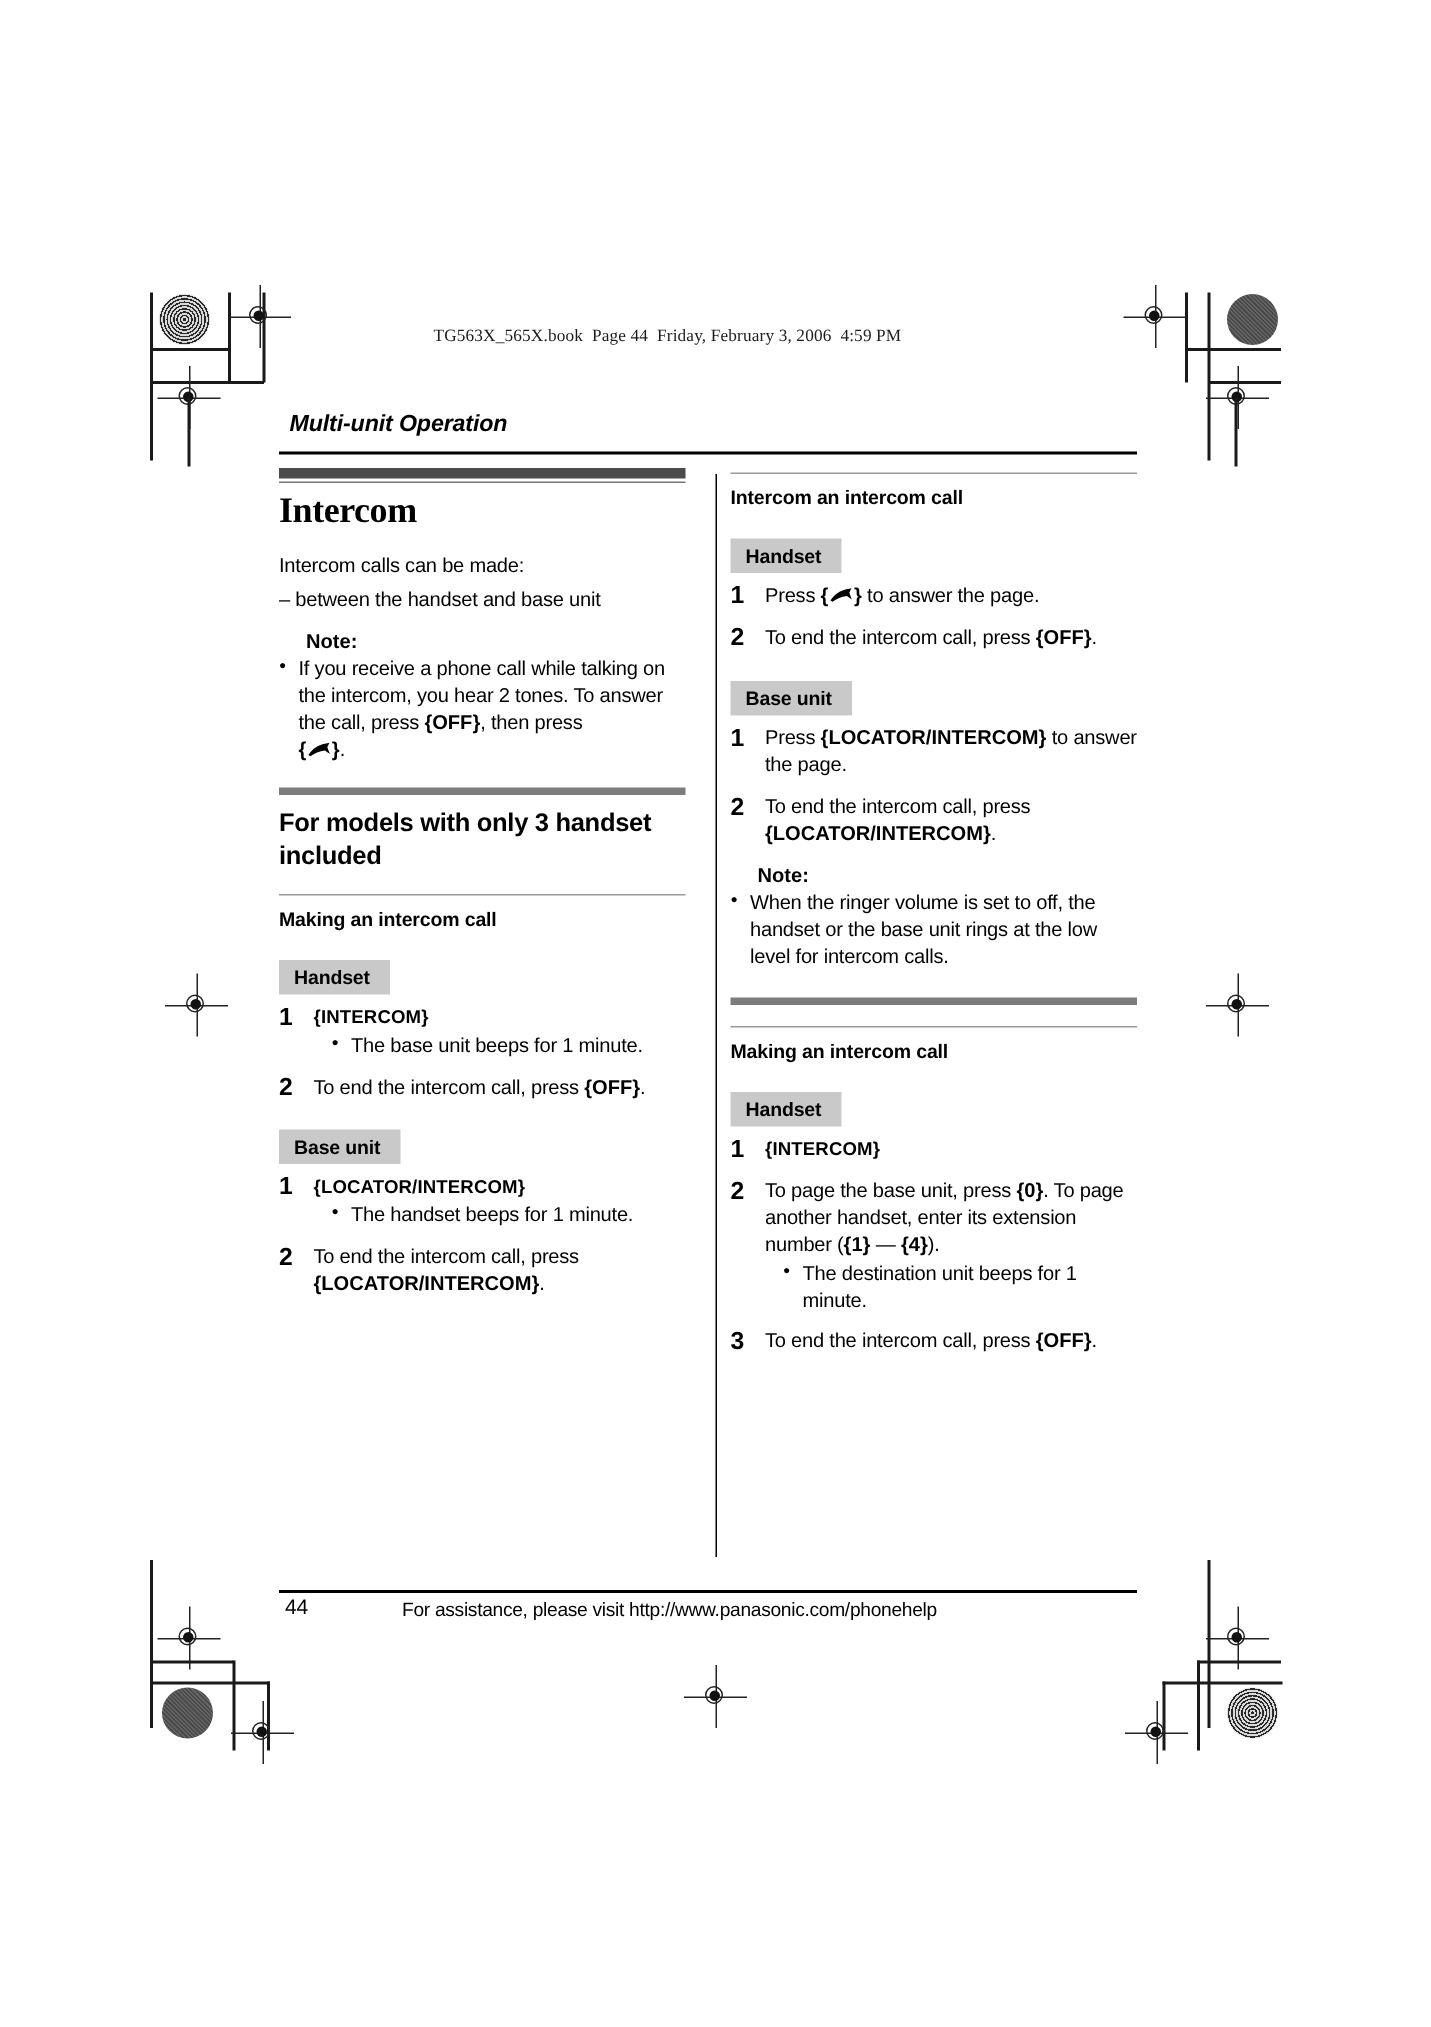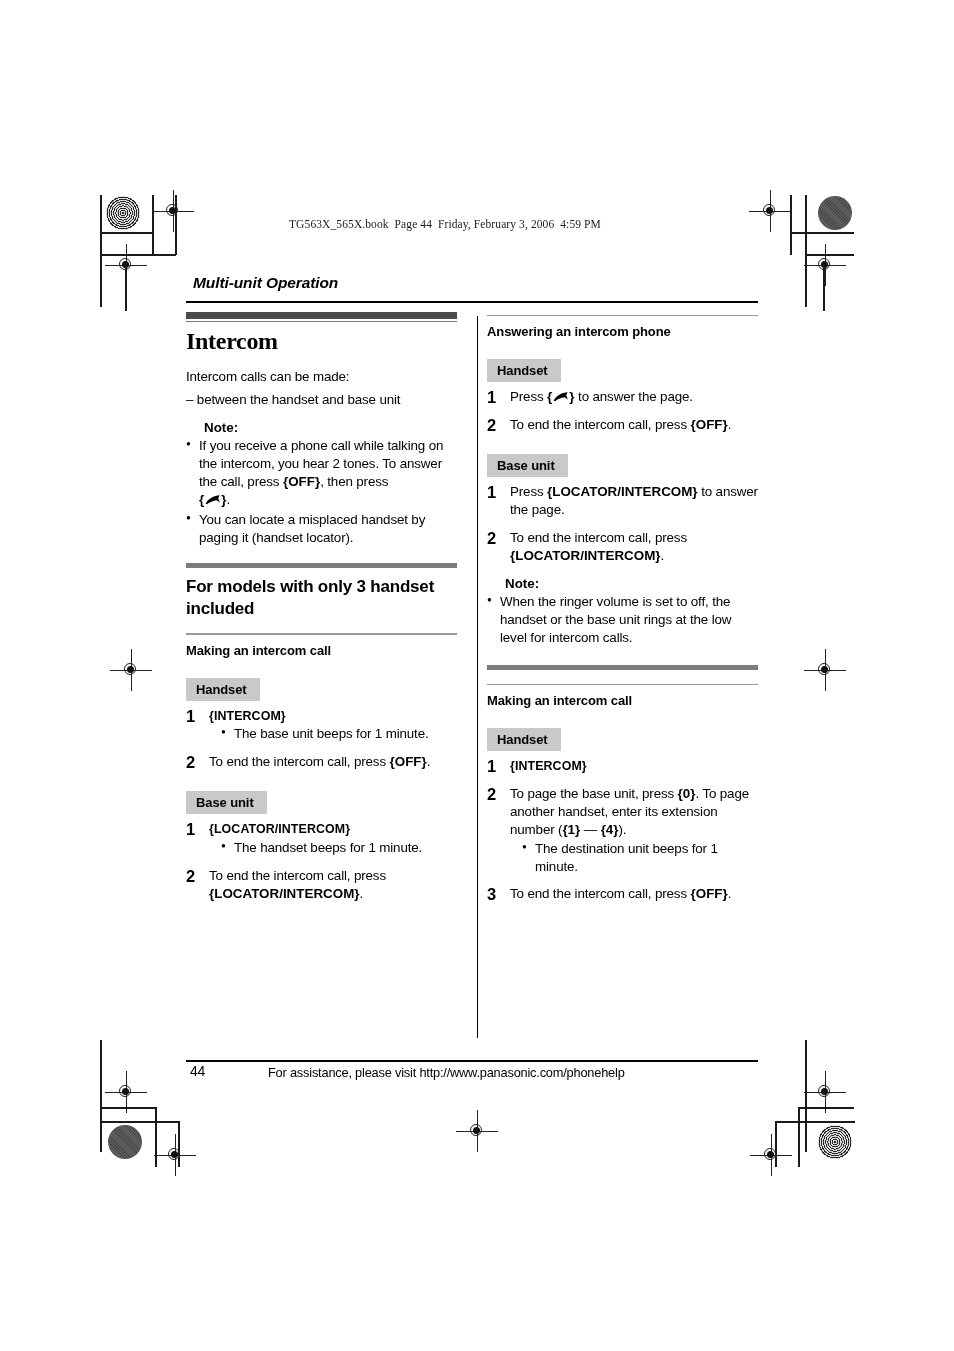--- a/index.html
+++ b/index.html
@@ -405,21 +405,20 @@
 
     <p class="body">Intercom calls can be made:</p>
 
     <div class="dashitem">– between the handset and base unit</div>
 
     <div class="notehead">Note:</div>
     <ul class="bullets">
       <li><span>If you receive a phone call while talking on the intercom, you hear 2 tones. To answer the call, press </span><span class="key">{OFF}</span><span>, then press </span><br><span class="key">{</span><span class="hook"><svg width="17" height="11" viewBox="0 0 17 11">
               <path d="M1.6 9.4 C4 5.2 8.2 2.4 13.4 1.6 L15.6 1.2 L14.2 4.2 L15.9 8.6 L12.6 6.3 C8.9 6.9 5.6 8.1 3 10.2 Z" fill="#000"></path>
             </svg></span><span class="key">}</span><span>.</span></li>
-      <li>You can locate a misplaced handset by paging it (handset locator).</li>
     </ul>
 
     <div class="bar-mid" style="margin-top:16px;"></div>
     <h2 class="sect">For models with only 3 handset included</h2>
 
     <div class="rule-thin"></div>
     <h3 class="sub">Making an intercom call</h3>
 
     <div class="unitbox">Handset</div>
 
@@ -447,21 +446,21 @@
       <li>
         <span class="num">2</span><span>To end the intercom call, press </span><br><span class="key">{LOCATOR/INTERCOM}</span><span>.</span>
       </li>
     </ol>
 
   </div>
 
   <div class="col col-right">
 
     <div class="rule-thin" style="margin-top:3px;"></div>
-    <h3 class="sub">Answering an intercom phone</h3>
+    <h3 class="sub">Intercom an intercom call</h3>
 
     <div class="unitbox">Handset</div>
 
     <ol class="steps">
       <li>
         <span class="num">1</span><span>Press </span><span class="key">{</span><span class="hook"><svg width="17" height="11" viewBox="0 0 17 11">
               <path d="M1.6 9.4 C4 5.2 8.2 2.4 13.4 1.6 L15.6 1.2 L14.2 4.2 L15.9 8.6 L12.6 6.3 C8.9 6.9 5.6 8.1 3 10.2 Z" fill="#000"></path>
             </svg></span><span class="key">}</span><span> to answer the page.</span>
       </li>
       <li>

